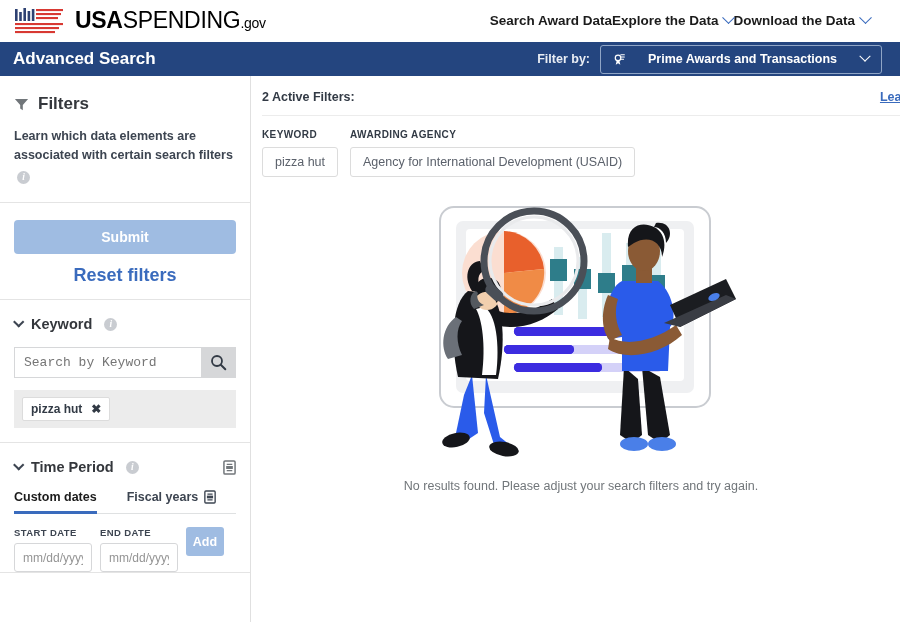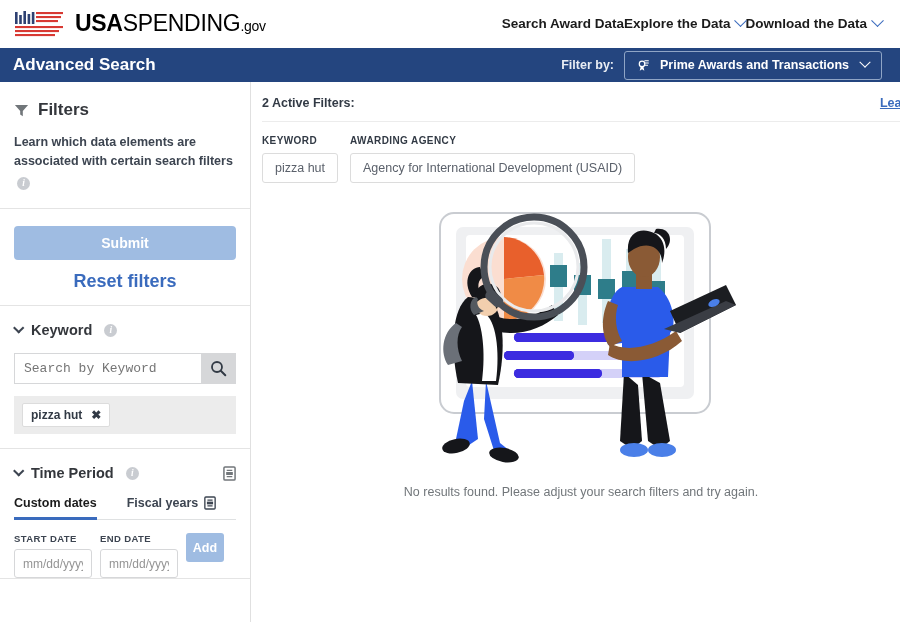--- a/index.html
+++ b/index.html
@@ -6,25 +6,25 @@
   html, body {
     width: 900px; height: 622px;
     overflow: hidden;
     background: #ffffff;
     font-family: "Liberation Sans", sans-serif;
     color: #2b2b2b;
   }
 
   
   .topnav {
-    height: 48px;
-    display: flex;
-    align-items: center;
-    background: #ffffff;
-    padding: 0 0 0 14px;
+    height: 42px;
+    display: flex;
+    align-items: center;
+    background: #ffffff;
+    padding: 0 12px 0 14px;
     border-bottom: 1px solid #ffffff;
   }
   .brand { display: flex; align-items: center; gap: 9px; }
   .flag-logo { width: 52px; height: 28px; display: block; }
   .brand-text {
     font-size: 23px;
     letter-spacing: -0.3px;
     white-space: nowrap;
     color: #000000;
     line-height: 1;
@@ -75,21 +75,21 @@
     align-items: center;
     gap: 10px;
   }
   .filter-by-label { color: #e9edf4; font-size: 12.5px; font-weight: 700; }
   .filter-pill {
     border: 1px solid #8fa5c6;
     border-radius: 3px;
     height: 29px;
     display: flex;
     align-items: center;
-    gap: 10px;
+    gap: 22px;
     padding: 0 12px;
     color: #ffffff;
     font-size: 12.5px;
     font-weight: 700;
     cursor: pointer;
     white-space: nowrap;
   }
   .pill-chev {
     width: 8px; height: 8px;
     border-right: 1.7px solid #ffffff;

